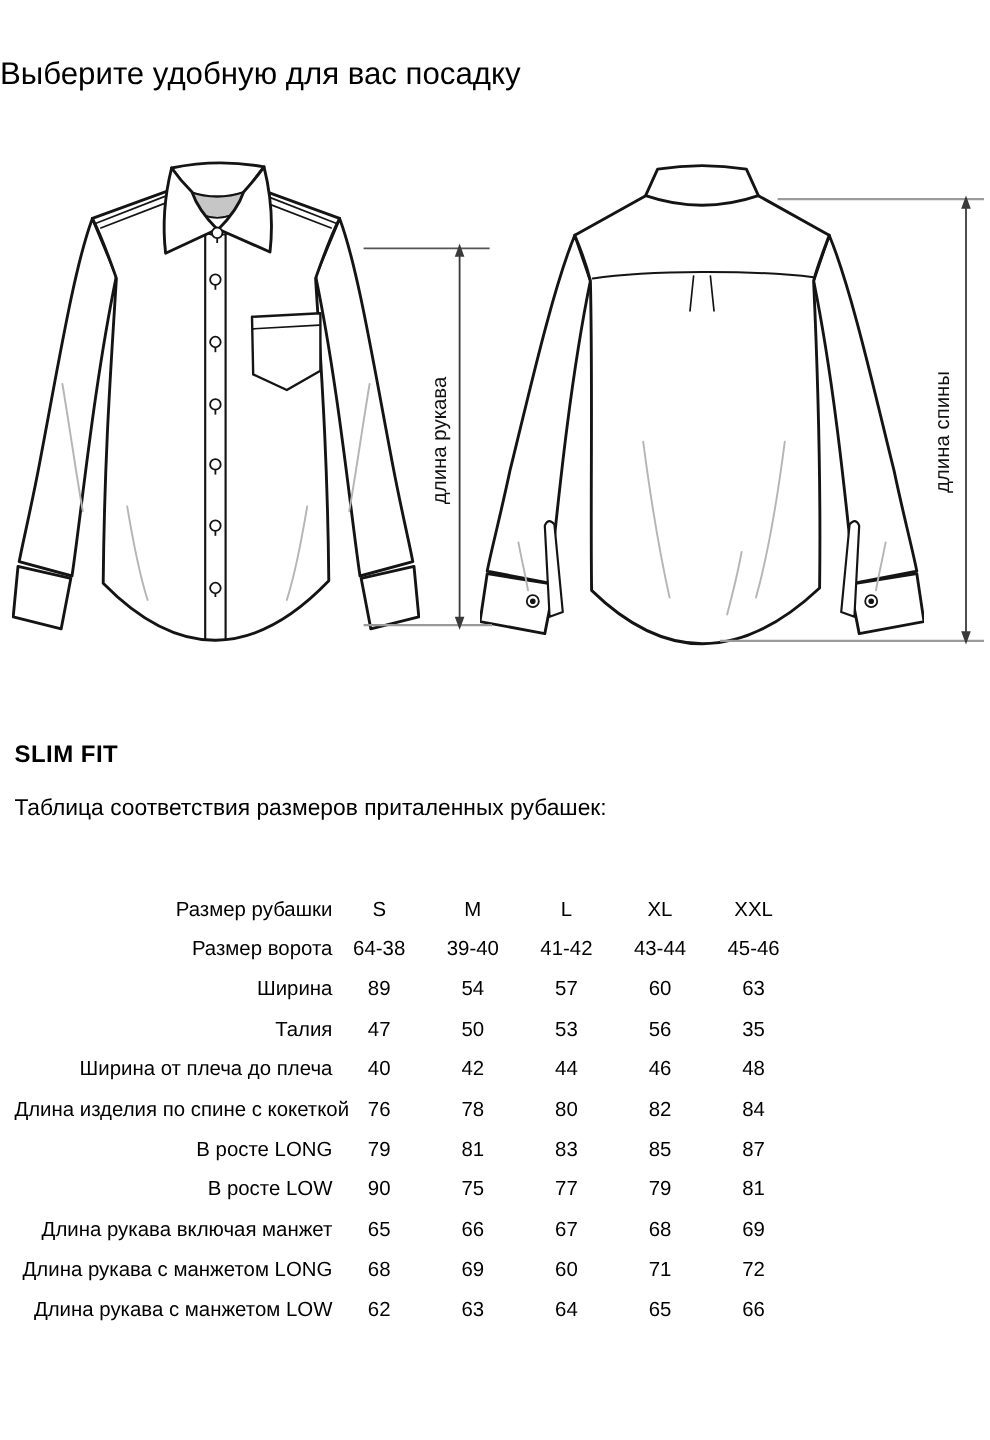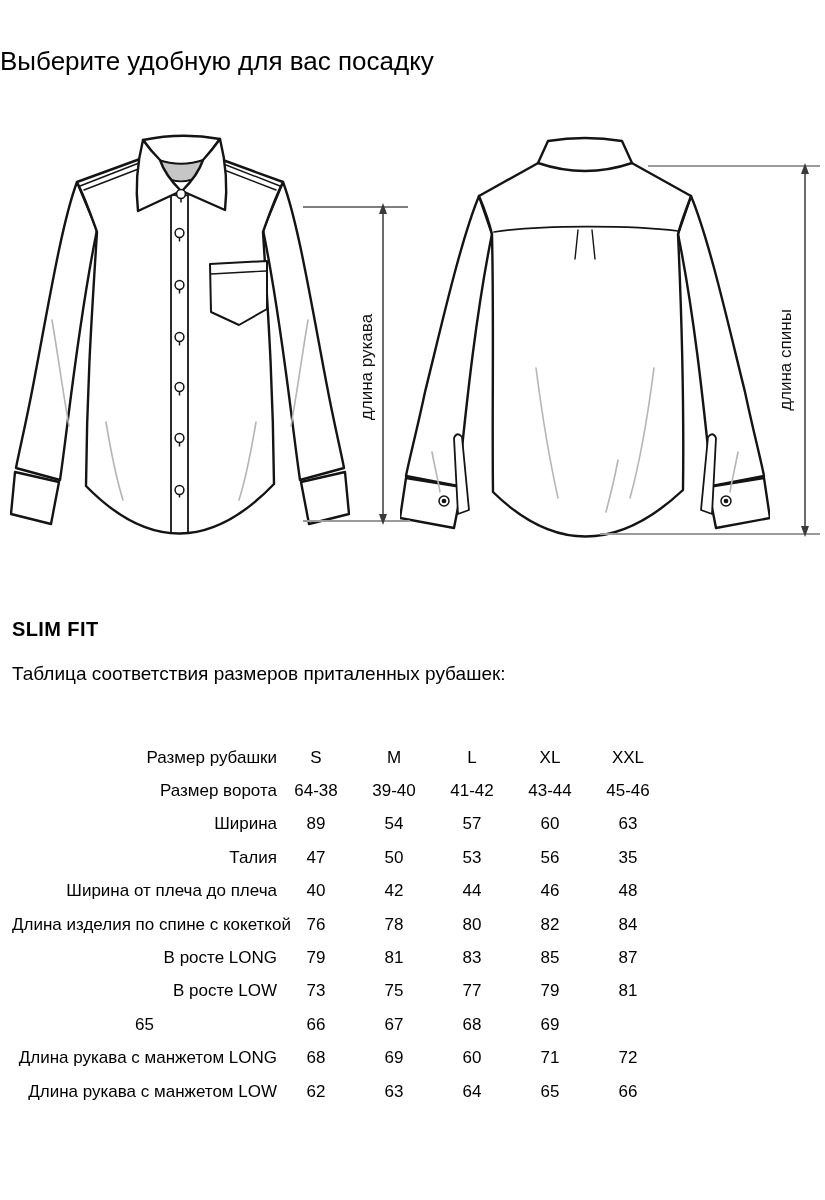--- a/index.html
+++ b/index.html
@@ -193,27 +193,28 @@
       <div class="trow">
         <div class="tlabel">В росте LONG</div>
         <div class="tcell">79</div>
         <div class="tcell">81</div>
         <div class="tcell">83</div>
         <div class="tcell">85</div>
         <div class="tcell">87</div>
       </div>
       <div class="trow">
         <div class="tlabel">В росте LOW</div>
-        <div class="tcell">73</div>
+        <div class="tcell">90</div>
         <div class="tcell">75</div>
         <div class="tcell">77</div>
         <div class="tcell">79</div>
         <div class="tcell">81</div>
       </div>
       <div class="trow">
+        <div class="tlabel">Длина рукава включая манжет</div>
         <div class="tcell">65</div>
         <div class="tcell">66</div>
         <div class="tcell">67</div>
         <div class="tcell">68</div>
         <div class="tcell">69</div>
       </div>
       <div class="trow">
         <div class="tlabel">Длина рукава с манжетом LONG</div>
         <div class="tcell">68</div>
         <div class="tcell">69</div>

